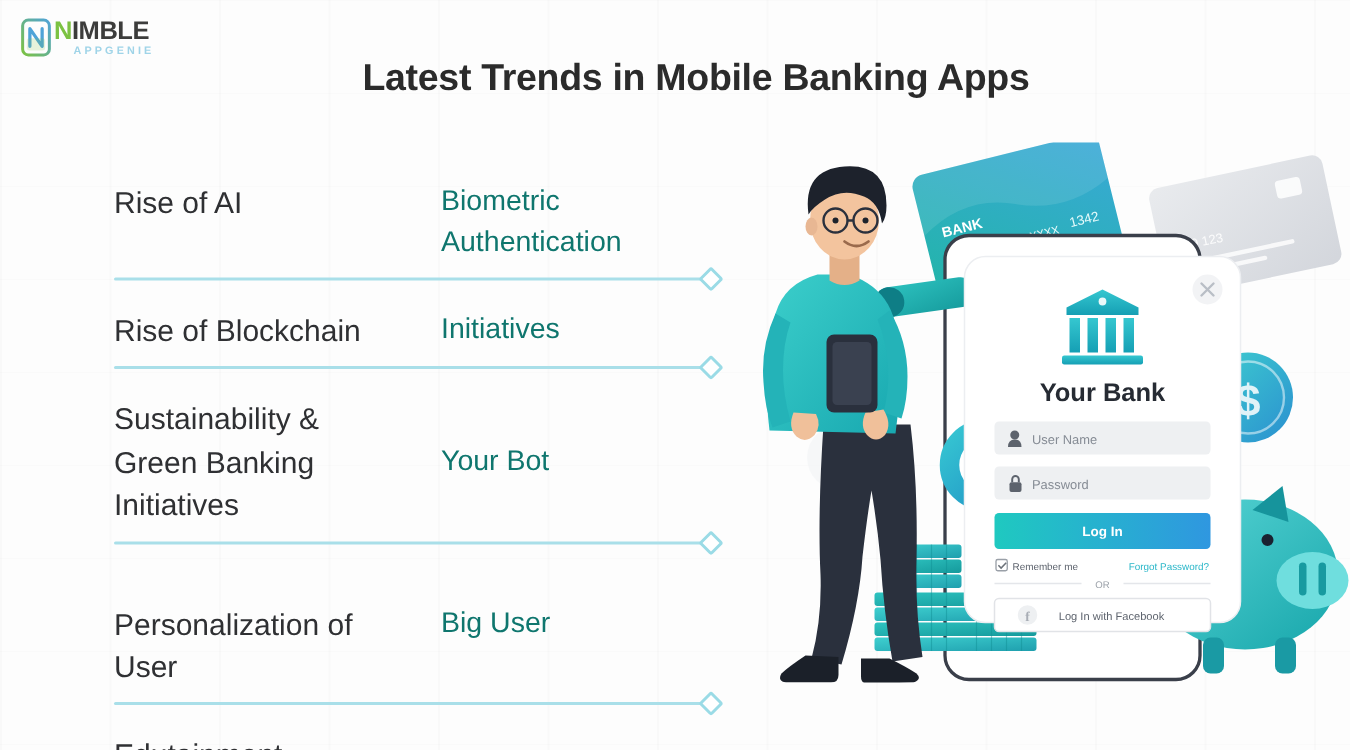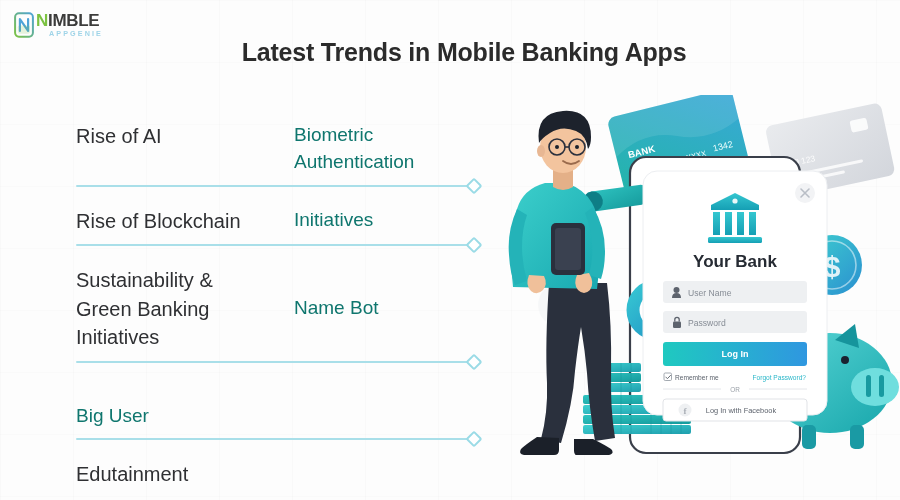--- a/index.html
+++ b/index.html
@@ -127,32 +127,33 @@
         <div class="trend-b">Initiatives</div>
       </div>
       <div class="divider"></div>
     </div>
 
     <div class="row-gap-1"></div>
 
     <div class="trend-row">
       <div class="trend-cols">
         <div class="trend-a">Sustainability &amp; Green Banking Initiatives</div>
-        <div class="trend-b mid">Name Bot</div>
+        <div class="trend-b mid">Your Bot</div>
       </div>
       <div class="divider"></div>
     </div>
 
     <div class="row-gap-1"></div>
 
 
     <div class="row-gap-1"></div>
 
     <div class="trend-row">
       <div class="trend-cols">
+        <div class="trend-a">Personalization of User</div>
         <div class="trend-b">Big User</div>
       </div>
       <div class="divider"></div>
     </div>
 
     <div class="row-gap-1"></div>
 
     <div class="trend-row">
       <div class="trend-cols">
         <div class="trend-a">Edutainment</div>

